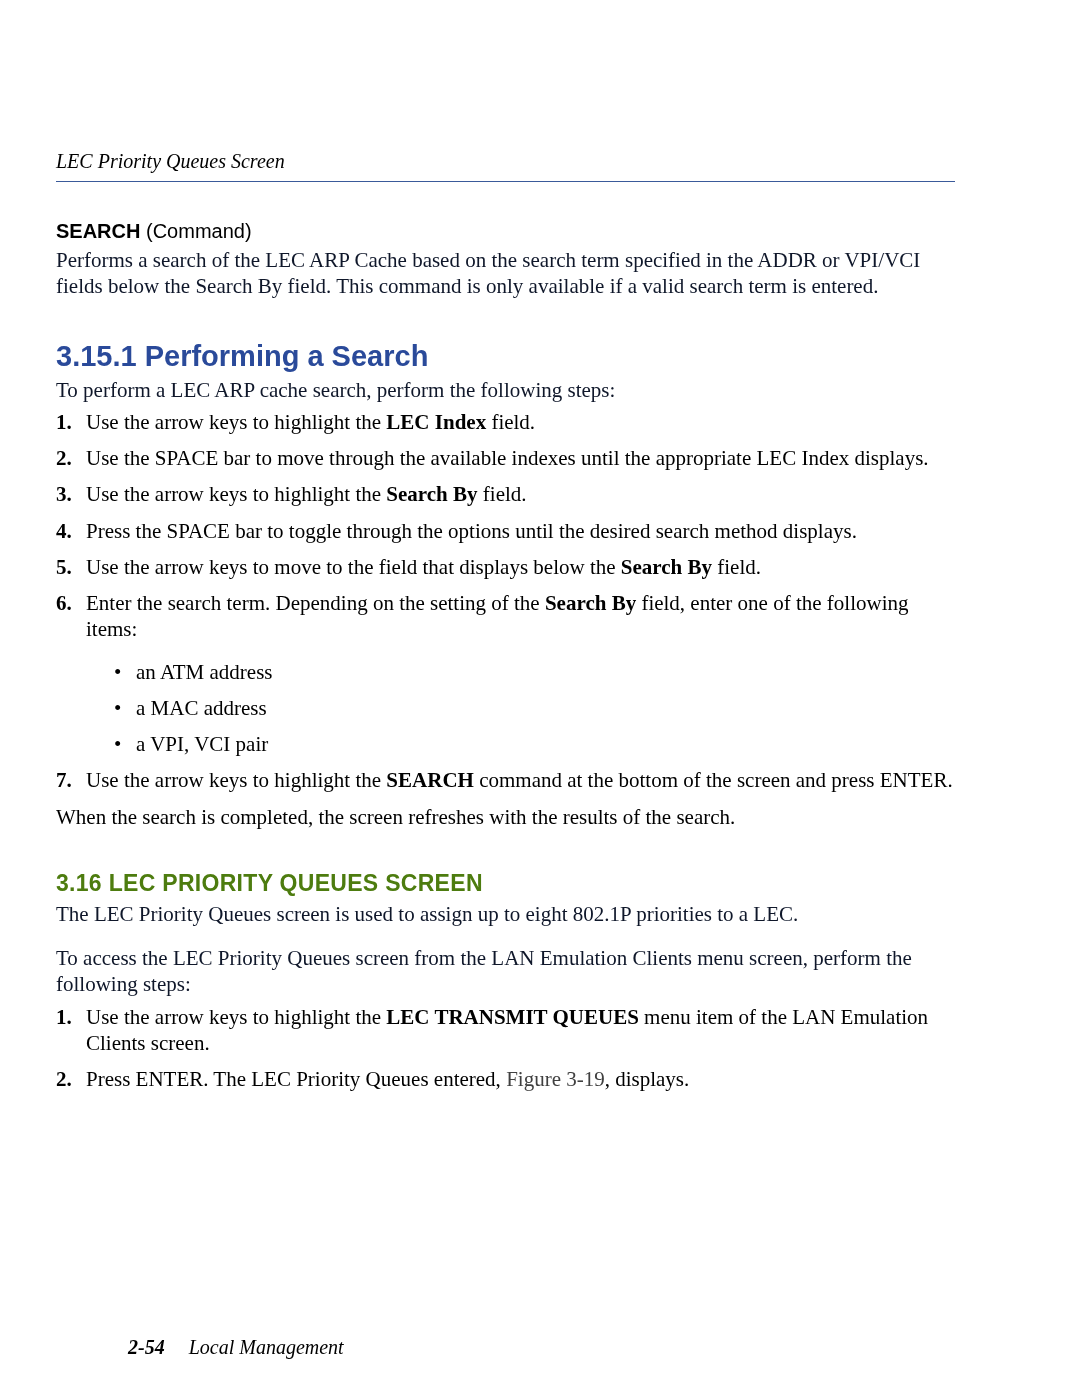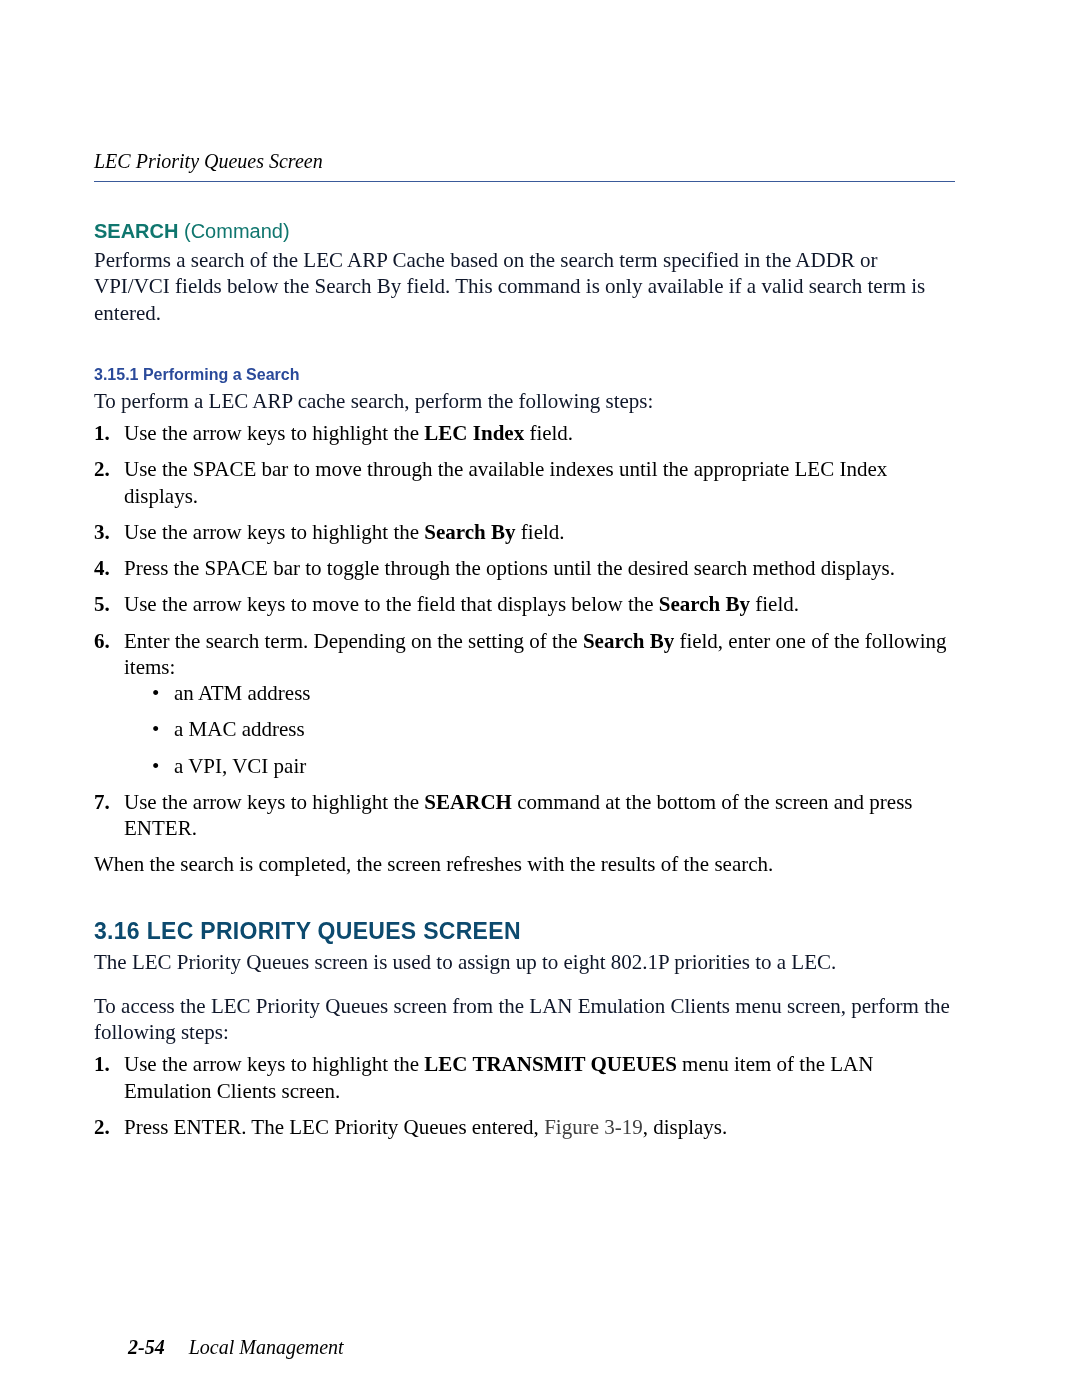--- a/index.html
+++ b/index.html
@@ -6,61 +6,61 @@
     margin: 0;
     padding: 0;
     background: #ffffff;
     width: 1080px;
     font-family: "Times New Roman", Times, serif;
   }
   .page {
     box-sizing: border-box;
     width: 1080px;
     min-height: 1397px;
-    padding: 150px 125px 60px 94px;
+    padding: 150px 125px 60px 56px;
     position: relative;
   }
   .running-head {
     font-style: italic;
     font-size: 20px;
     color: #000;
     padding-bottom: 8px;
     border-bottom: 1.5px solid #3a5a9a;
     margin-bottom: 38px;
   }
   .search-line {
     font-family: Arial, Helvetica, sans-serif;
     font-size: 20px;
-    color: #0f766e;
+    color: #000000;
     margin-bottom: 4px;
   }
   .search-line .bold {
     font-weight: bold;
   }
   .body-para {
     font-size: 21px;
     line-height: 1.25;
     color: #0f172a;
     margin: 0 0 4px 0;
   }
   .gap-before-section {
     margin-top: 40px;
   }
   .h-sub {
     font-family: Arial, Helvetica, sans-serif;
     font-weight: bold;
-    font-size: 16px;
+    font-size: 29px;
     color: #2a4a9a;
     margin-bottom: 4px;
   }
   .h-main {
     font-family: Arial, Helvetica, sans-serif;
     font-weight: bold;
     font-size: 23px;
-    color: #0c4a6e;
+    color: #4d7c0f;
     margin-bottom: 4px;
     letter-spacing: 0.3px;
   }
   ol.steps {
     list-style: none;
     padding: 0;
     margin: 6px 0 0 0;
     counter-reset: step;
   }
   ol.steps > li {
@@ -74,21 +74,21 @@
   ol.steps > li::before {
     content: counter(step) ".";
     font-weight: bold;
     position: absolute;
     left: 0;
     top: 0;
   }
   ul.bullets {
     list-style: none;
     padding: 0;
-    margin: 0 0 0 28px;
+    margin: 16px 0 0 28px;
   }
   ul.bullets > li {
     position: relative;
     padding-left: 22px;
     font-size: 21px;
     line-height: 1.25;
     margin-bottom: 10px;
   }
   ul.bullets > li::before {
     content: "•";

